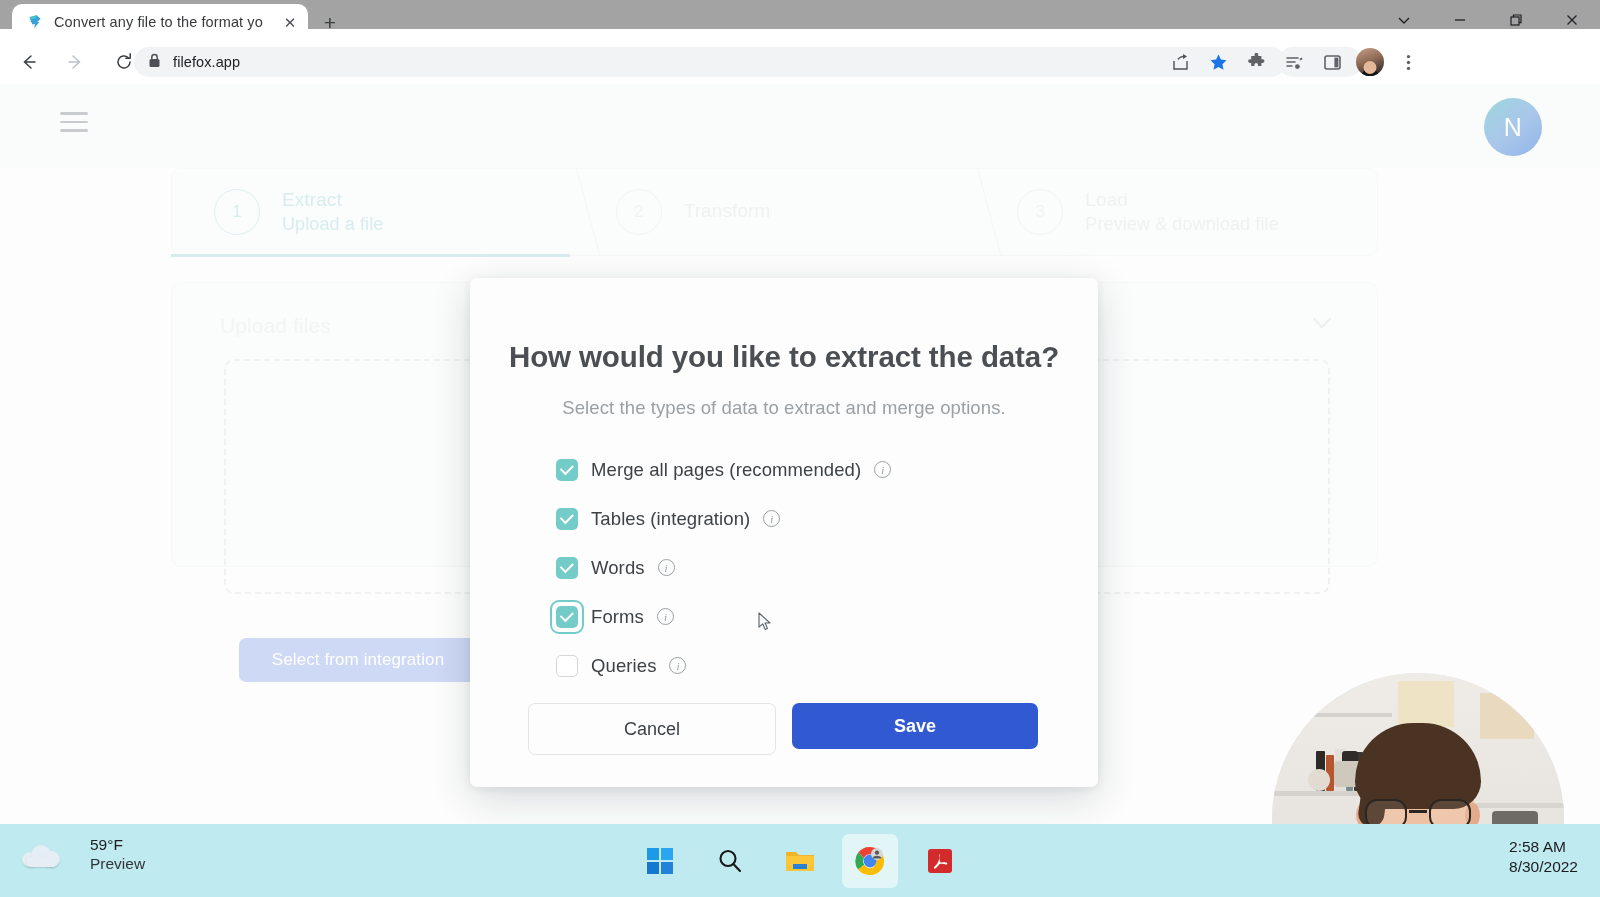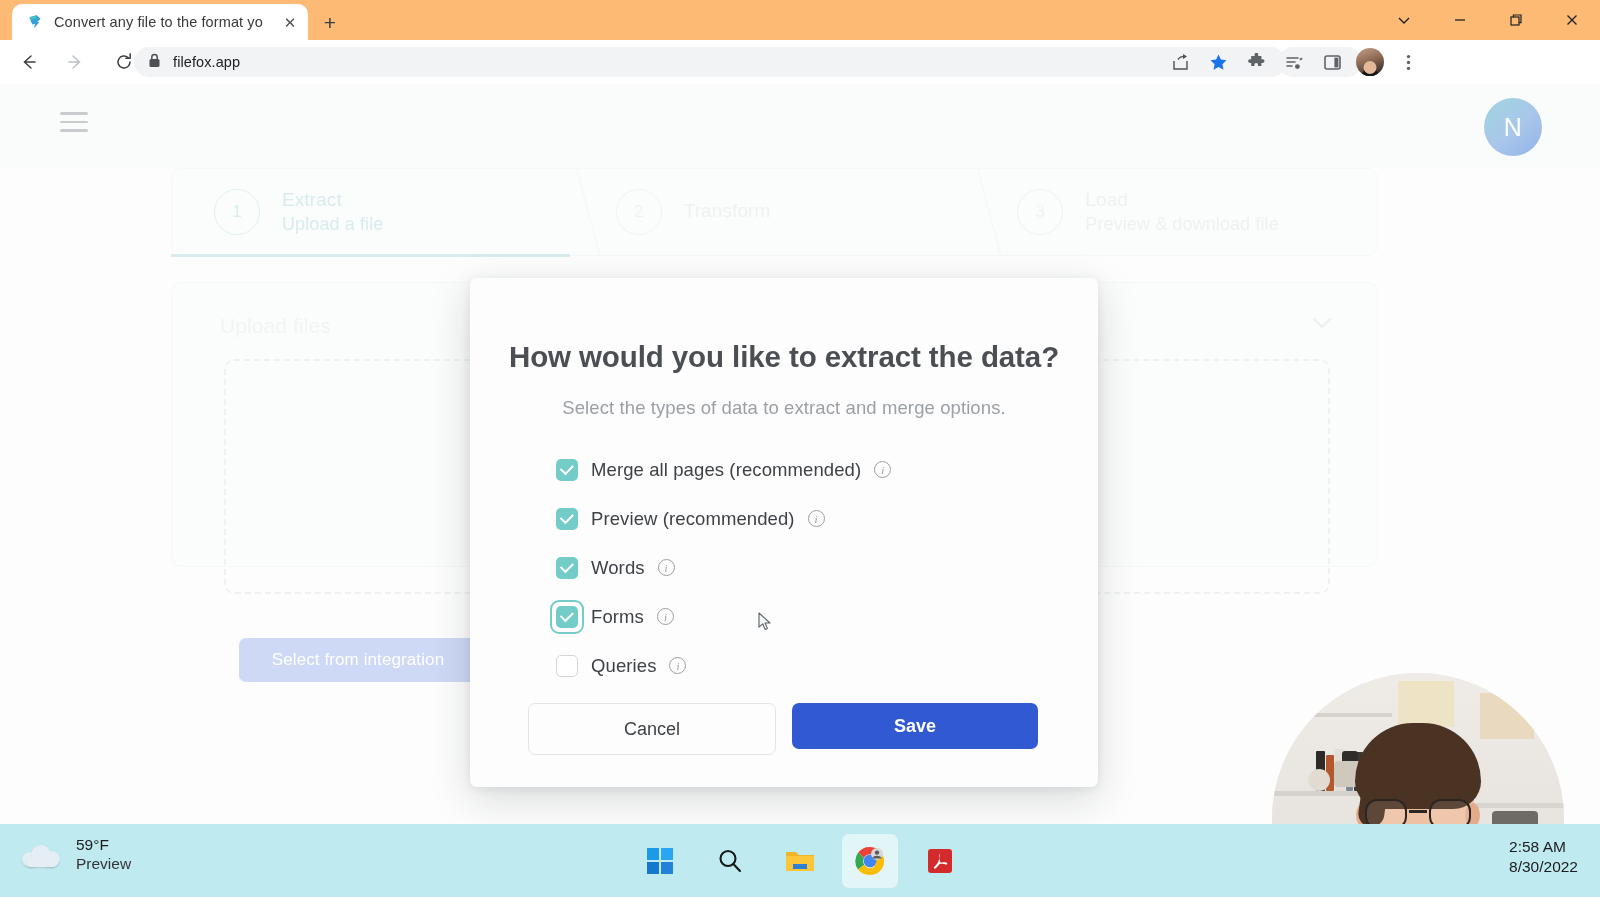--- a/index.html
+++ b/index.html
@@ -6,22 +6,22 @@
   html, body {
     width: 1600px; height: 897px;
     overflow: hidden;
     font-family: "Liberation Sans", sans-serif;
     background: #fff;
   }
   #root { position: relative; width: 1600px; height: 897px; }
 
   
   .chrome-titlebar {
-    position: absolute; top: 0; left: 0; width: 1600px; height: 40px;
-    background: #fdba74;
+    position: absolute; top: 0; left: 0; width: 1600px; height: 29px;
+    background: #a3a3a3;
   }
   .tab {
     position: absolute; left: 12px; top: 4px; width: 296px; height: 36px;
     background: #ffffff;
     border-radius: 10px 10px 0 0;
     display: flex; align-items: center; padding: 0 8px 0 14px;
     gap: 10px;
   }
   .tab-favicon { width: 18px; height: 18px; flex: 0 0 18px; position: relative; }
   .tab-title {
@@ -267,21 +267,21 @@
     background: #2c2622;
   }
 
   
   .taskbar {
     position: absolute; left: 0; top: 824px; width: 1600px; height: 73px;
     background: #bfeaf0;
   }
   .tb-weather {
     position: absolute; left: 22px; top: 12px;
-    display: flex; align-items: center; gap: 14px;
+    display: flex; align-items: center; gap: 28px;
   }
   .cloud-ico { position: relative; width: 40px; height: 26px; }
   .cloud-ico i {
     position: absolute; background: #e5eef4; border-radius: 50%;
     box-shadow: 0 1px 2px rgba(0,0,0,.12);
   }
   .tb-weather-txt { display: flex; flex-direction: column; gap: 1px; }
   .tb-temp { font-size: 15.5px; color: #1c1c1e; }
   .tb-cond { font-size: 15.5px; color: #31353a; }
   .tb-center {
@@ -475,21 +475,21 @@
       <div class="opts">
 
         <div class="opt">
           <span class="cb on"></span>
           <span class="opt-label">Merge all pages (recommended)</span>
           <span class="info-ico">i</span>
         </div>
 
         <div class="opt">
           <span class="cb on"></span>
-          <span class="opt-label">Preview (recommended)</span>
+          <span class="opt-label">Tables (integration)</span>
           <span class="info-ico">i</span>
         </div>
 
         <div class="opt">
           <span class="cb on"></span>
           <span class="opt-label">Words</span>
           <span class="info-ico">i</span>
         </div>
 
         <div class="opt">

